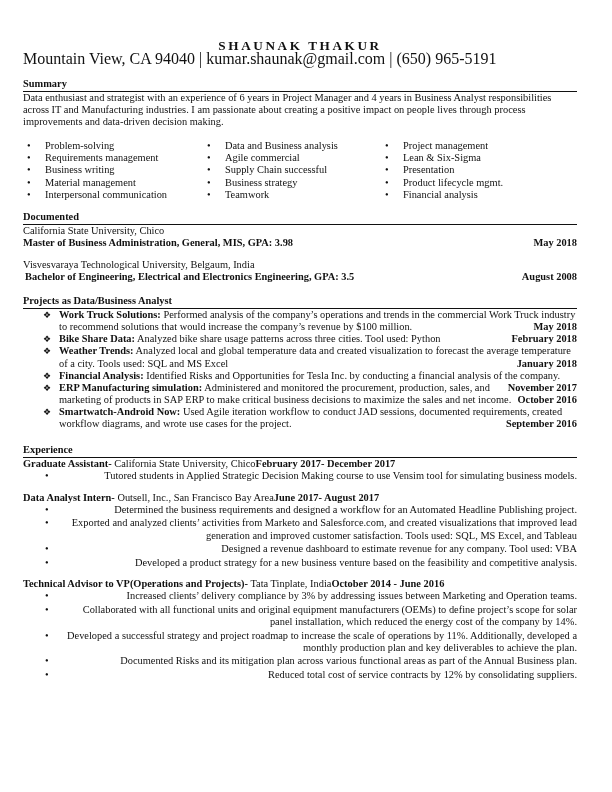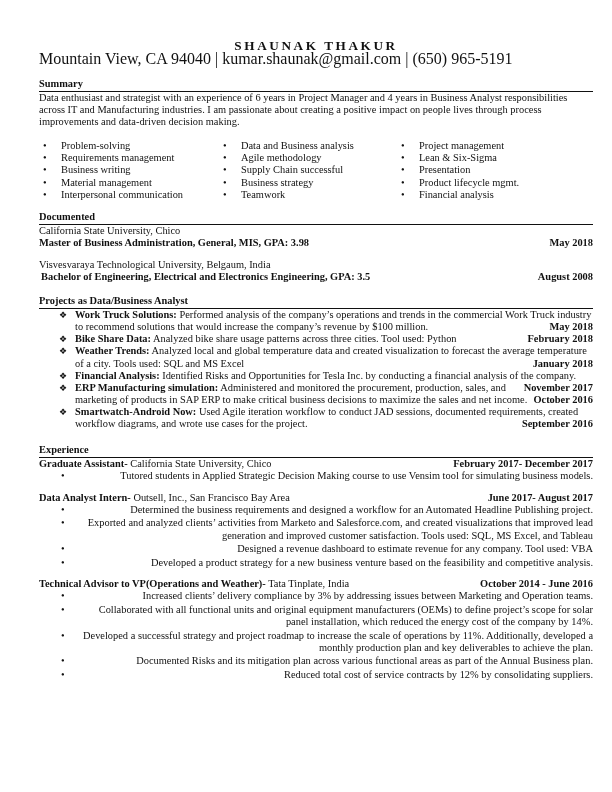--- a/index.html
+++ b/index.html
@@ -1,38 +1,38 @@
 <!DOCTYPE html>
 <html><head>
 <meta charset="utf-8">
 <style>
   html, body { margin:0; padding:0; background:#fff; }
   body { width:612px; height:792px; position:relative; overflow:hidden;
          font-family:"Liberation Serif", "DejaVu Serif", serif; color:#111; font-size:10.4px; line-height:12.1px; }
-  .page { position:absolute; left:39px; top:38px; width:554px; }
+  .page { position:absolute; left:23px; top:38px; width:554px; }
   .name { text-align:center; font-weight:bold; font-size:13.2px; letter-spacing:2.6px; line-height:15px; }
   .contact { font-size:16px; line-height:12px; }
   .sec-title { font-weight:bold; font-size:10.4px; margin-top:12px; line-height:12px; }
   .rule { border-top:1.4px solid #111; margin-top:1px; }
   .para { margin:0; }
   .skills { display:flex; margin-top:12px; }
   .skills ul { list-style:none; margin:0; padding:0; }
   .skills li { position:relative; padding-left:22px; line-height:12.1px; }
   .skills li:before { content:"\2022"; position:absolute; left:4px; }
   .col1 { margin-left:18px; width:180px; }
   .col2 { width:178px; margin-left:6px; }
   .col3 { width:150px; }
   .row { display:flex; justify-content:space-between; }
   .b { font-weight:bold; }
   .edu-gap { height:10px; }
   .proj { list-style:none; margin:0; padding:0 0 0 18px; }
   .proj li { position:relative; padding-left:18px; }
   .proj li .dia { position:absolute; left:2px; top:0; font-size:9px; }
   .date { font-weight:bold; float:right; }
-  .exp-head { display:flex; justify-content:space-between; }
+  .exp-head { display:flex; }
   .bul { list-style:none; margin:0; padding:0 0 0 18px;text-align:right; }
   .bul li { position:relative; padding-left:18px; margin-bottom:1.5px; }
   .bul li:before { content:"\2022"; position:absolute; left:4px; }
   .gap8 { height:8px; }
 </style>
 </head>
 <body>
 
 <div class="page">
   <div class="name">SHAUNAK THAKUR</div>
@@ -44,21 +44,21 @@
   <div class="skills">
     <ul class="col1">
       <li>Problem-solving</li>
       <li>Requirements management</li>
       <li>Business writing</li>
       <li>Material management</li>
       <li>Interpersonal communication</li>
     </ul>
     <ul class="col2">
       <li>Data and Business analysis</li>
-      <li>Agile methodology</li>
+      <li>Agile commercial</li>
       <li>Supply Chain successful</li>
       <li>Business strategy</li>
       <li>Teamwork</li>
     </ul>
     <ul class="col3">
       <li>Project management</li>
       <li>Lean &amp; Six-Sigma</li>
       <li>Presentation</li>
       <li>Product lifecycle mgmt.</li>
       <li>Financial analysis</li>
@@ -115,21 +115,21 @@
     <ul class="bul">
       <li>Determined the business requirements and designed a workflow for an Automated Headline Publishing project.</li>
       <li>Exported and analyzed clients’ activities from Marketo and Salesforce.com, and created visualizations that improved lead generation and improved customer satisfaction. Tools used: SQL, MS Excel, and Tableau</li>
       <li>Designed a revenue dashboard to estimate revenue for any company. Tool used: VBA</li>
       <li>Developed a product strategy for a new business venture based on the feasibility and competitive analysis.</li>
     </ul>
   </div>
   <div class="gap8"></div>
   <div>
     <div class="exp-head">
-      <span><span class="b">Technical Advisor to VP(Operations and Weather)-</span><span> Tata Tinplate, India</span></span>
+      <span><span class="b">Technical Advisor to VP(Operations and Projects)-</span><span> Tata Tinplate, India</span></span>
       <span class="b">October 2014 - June 2016</span>
     </div>
     <ul class="bul">
       <li>Increased clients’ delivery compliance by 3% by addressing issues between Marketing and Operation teams.</li>
       <li>Collaborated with all functional units and original equipment manufacturers (OEMs) to define project’s scope for solar panel installation, which reduced the energy cost of the company by 14%.</li>
       <li>Developed a successful strategy and project roadmap to increase the scale of operations by 11%. Additionally, developed a monthly production plan and key deliverables to achieve the plan.</li>
       <li>Documented Risks and its mitigation plan across various functional areas as part of the Annual Business plan.</li>
       <li>Reduced total cost of service contracts by 12% by consolidating suppliers.</li>
     </ul>
   </div>

